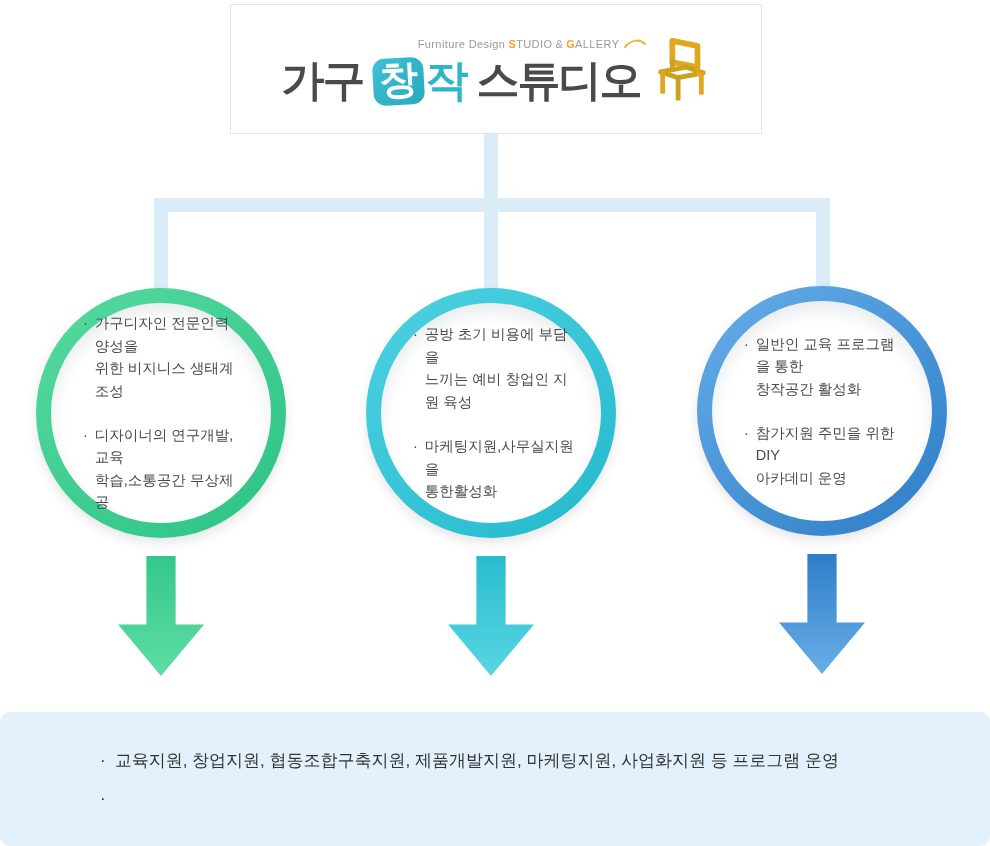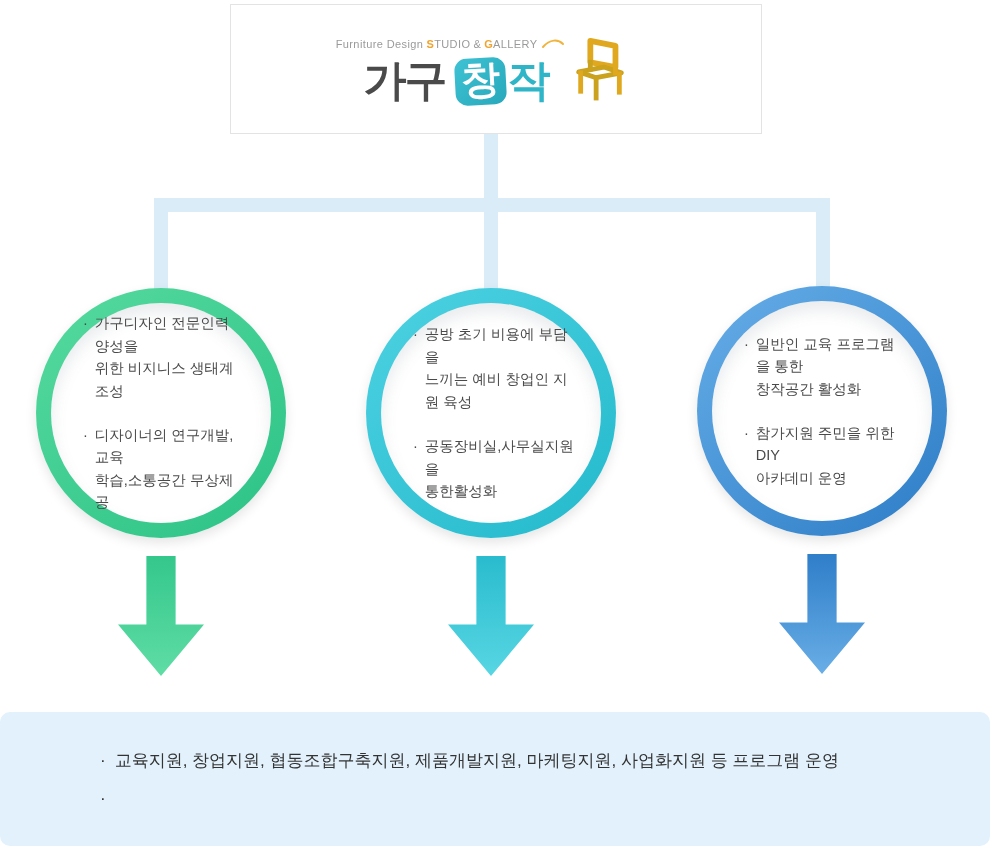--- a/index.html
+++ b/index.html
@@ -67,20 +67,21 @@
           <span>&amp;</span>
           <span><span class="accent">G</span><span>ALLERY</span></span>
           <svg width="24" height="13" viewBox="0 0 24 13">
             <path d="M2 10 C 9 2, 17 2, 22 7" stroke="#f0b43c" stroke-width="2" fill="none" stroke-linecap="round"></path>
           </svg>
         </div>
         <div class="title">
           <span>가구</span>
           <span class="bubble-char">창</span>
           <span class="teal-char">작</span>
+          <span>스튜디오</span>
         </div>
       </div>
       <svg width="58" height="66" viewBox="0 0 60 68">
         <g fill="none" stroke-linejoin="round" stroke-linecap="square">
           <path d="M20 5 L46 10 L46 32 L20 27 Z" stroke="#e0a81e" stroke-width="6"></path>
           <path d="M8 37 L34 32 L52 38 L26 43 Z" stroke="#caa21e" stroke-width="5"></path>
           <path d="M10 38 L10 57" stroke="#e0a81e" stroke-width="5"></path>
           <path d="M26 43 L26 64" stroke="#caa21e" stroke-width="5"></path>
           <path d="M50 39 L50 58" stroke="#e0a81e" stroke-width="5"></path>
           <path d="M20 27 L20 34" stroke="#caa21e" stroke-width="5"></path>
@@ -112,21 +113,21 @@
 
   <div class="circle c-teal">
     <div class="inner">
       <div class="item">
         <span class="bullet">·</span>
         <span class="txt">공방 초기 비용에 부담을
 느끼는 예비 창업인 지원 육성</span>
       </div>
       <div class="item">
         <span class="bullet">·</span>
-        <span class="txt">공동장비실,사무실지원을
+        <span class="txt">마케팅지원,사무실지원을
 통한활성화</span>
       </div>
     </div>
   </div>
 
   <div class="circle c-blue">
     <div class="inner">
       <div class="item">
         <span class="bullet">·</span>
         <span class="txt">일반인 교육 프로그램을 통한

